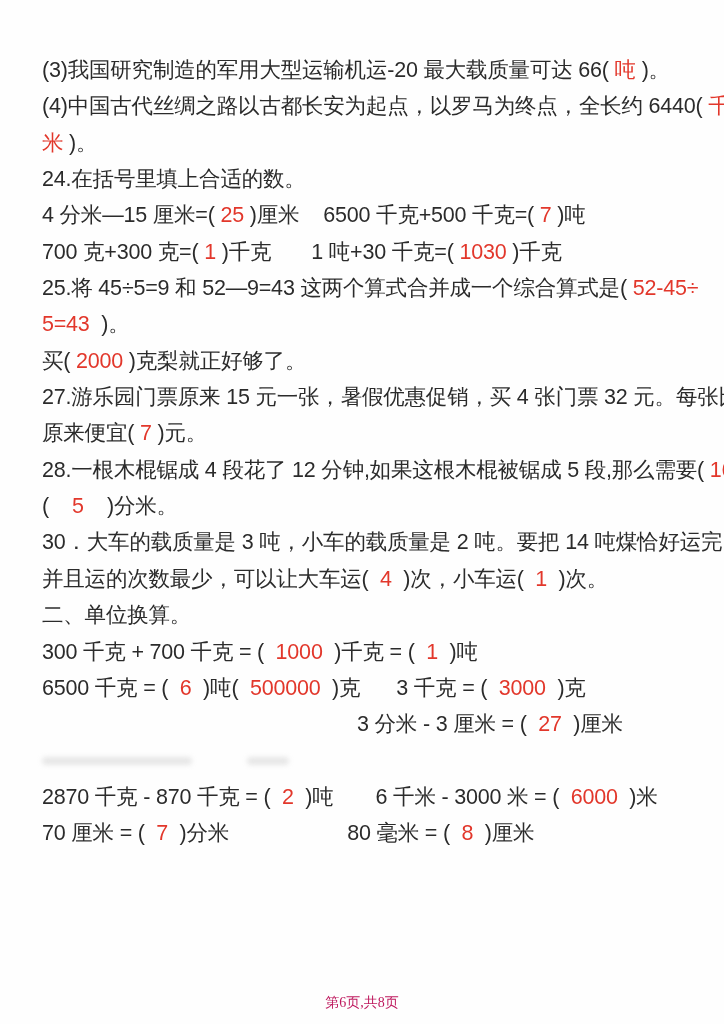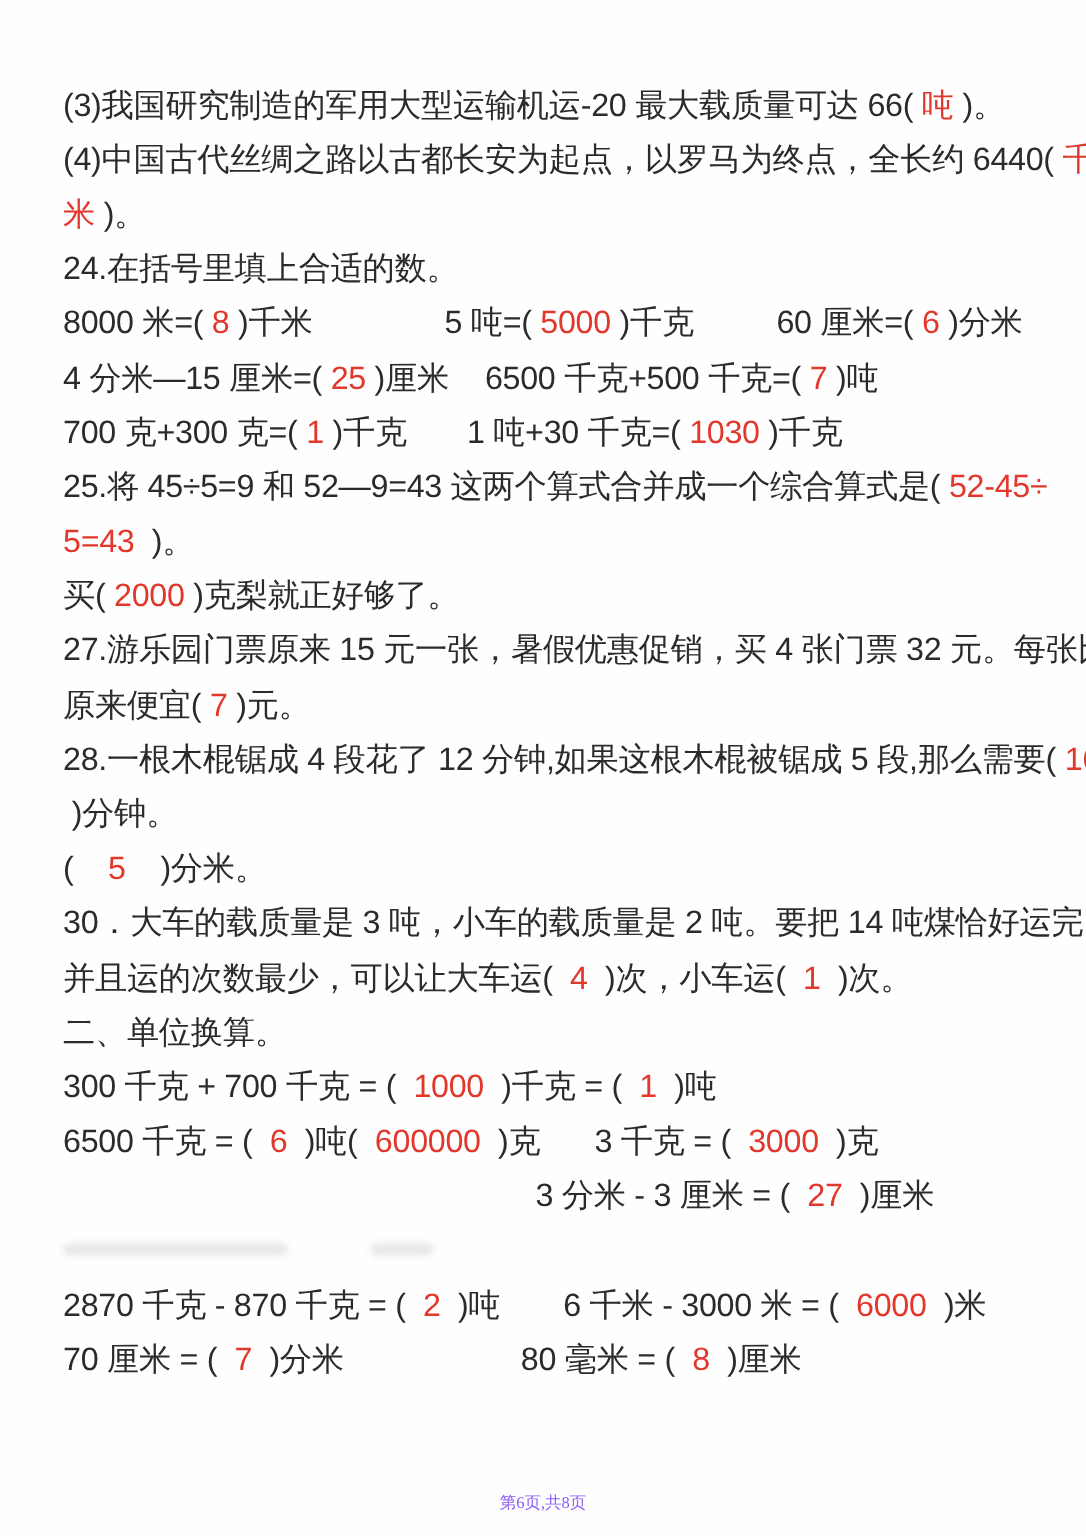--- a/index.html
+++ b/index.html
@@ -42,48 +42,46 @@
     filter: blur(2.5px);
     border-radius: 4px;
   }
   .footer {
     position: absolute;
     left: 0;
     right: 0;
     top: 994px;
     text-align: center;
     font-family: "Liberation Serif", "DejaVu Serif", serif;
-    font-size: 11px;
-    color: #8b5cf6;
+    font-size: 14px;
+    color: #be185d;
   }
 </style>
 </head>
 <body>
 
 <div class="page">
   <div class="content">
       <div class="line"><span class="txt">(3)我国研究制造的军用大型运输机运-20 最大载质量可达 66( </span><span class="ans">吨</span><span class="txt"> )。</span></div>
       <div class="line"><span class="txt">(4)中国古代丝绸之路以古都长安为起点，以罗马为终点，全长约 6440( </span><span class="ans">千</span></div>
       <div class="line"><span class="ans">米</span><span class="txt"> )。</span></div>
       <div class="line"><span class="txt">24.在括号里填上合适的数。</span></div>
-      <div class="line"><span class="txt">8000 米=( </span><span class="ans">8</span><span class="txt"> )千米</span><span class="gap" style="width: 88px;"></span><span class="txt">5 吨=( </span><span class="ans">5000</span><span class="txt"> )千克</span><span class="gap" style="width: 55px;"></span><span class="txt">60 厘米=( </span><span class="ans">6</span><span class="txt"> )分米</span></div>
       <div class="line"><span class="txt">4 分米—15 厘米=( </span><span class="ans">25</span><span class="txt"> )厘米</span><span class="gap" style="width: 24px;"></span><span class="txt">6500 千克+500 千克=( </span><span class="ans">7</span><span class="txt"> )吨</span></div>
       <div class="line"><span class="txt">700 克+300 克=( </span><span class="ans">1</span><span class="txt"> )千克</span><span class="gap" style="width: 40px;"></span><span class="txt">1 吨+30 千克=( </span><span class="ans">1030</span><span class="txt"> )千克</span></div>
       <div class="line"><span class="txt">25.将 45÷5=9 和 52—9=43 这两个算式合并成一个综合算式是( </span><span class="ans">52-45÷</span></div>
       <div class="line"><span class="ans">5=43</span><span class="txt">  )。</span></div>
       <div class="line"><span class="txt">买( </span><span class="ans">2000</span><span class="txt"> )克梨就正好够了。</span></div>
       <div class="line"><span class="txt">27.游乐园门票原来 15 元一张，暑假优惠促销，买 4 张门票 32 元。每张比</span></div>
       <div class="line"><span class="txt">原来便宜( </span><span class="ans">7</span><span class="txt"> )元。</span></div>
       <div class="line"><span class="txt">28.一根木棍锯成 4 段花了 12 分钟,如果这根木棍被锯成 5 段,那么需要( </span><span class="ans">16</span></div>
-      <div class="line"><span class="txt"> )分钟。</span></div>
       <div class="line"><span class="txt">(    </span><span class="ans">5</span><span class="txt">    )分米。</span></div>
       <div class="line"><span class="txt">30．大车的载质量是 3 吨，小车的载质量是 2 吨。要把 14 吨煤恰好运完，</span></div>
       <div class="line"><span class="txt">并且运的次数最少，可以让大车运(  </span><span class="ans">4</span><span class="txt">  )次，小车运(  </span><span class="ans">1</span><span class="txt">  )次。</span></div>
       <div class="line bold"><span class="txt">二、单位换算。</span></div>
       <div class="line"><span class="txt">300 千克 + 700 千克 = (  </span><span class="ans">1000</span><span class="txt">  )千克 = (  </span><span class="ans">1</span><span class="txt">  )吨</span></div>
-      <div class="line"><span class="txt">6500 千克 = (  </span><span class="ans">6</span><span class="txt">  )吨(  </span><span class="ans">600000</span><span class="txt">  )克</span><span class="gap" style="width: 36px;"></span><span class="txt">3 千克 = (  </span><span class="ans">3000</span><span class="txt">  )克</span></div>
+      <div class="line"><span class="txt">6500 千克 = (  </span><span class="ans">6</span><span class="txt">  )吨(  </span><span class="ans">500000</span><span class="txt">  )克</span><span class="gap" style="width: 36px;"></span><span class="txt">3 千克 = (  </span><span class="ans">3000</span><span class="txt">  )克</span></div>
       <div class="line" style="padding-left: 315px;"><span class="txt">3 分米 - 3 厘米 = (  </span><span class="ans">27</span><span class="txt">  )厘米</span></div>
       <div class="line smudge-row"><span class="smudge" style="width: 150px;"></span><span class="smudge" style="width: 42px; margin-left: 55px;"></span></div>
       <div class="line"><span class="txt">2870 千克 - 870 千克 = (  </span><span class="ans">2</span><span class="txt">  )吨</span><span class="gap" style="width: 42px;"></span><span class="txt">6 千米 - 3000 米 = (  </span><span class="ans">6000</span><span class="txt">  )米</span></div>
       <div class="line"><span class="txt">70 厘米 = (  </span><span class="ans">7</span><span class="txt">  )分米</span><span class="gap" style="width: 118px;"></span><span class="txt">80 毫米 = (  </span><span class="ans">8</span><span class="txt">  )厘米</span></div>
     </div>
   <div class="footer">第6页,共8页</div>
 </div>
 
 </body></html>

